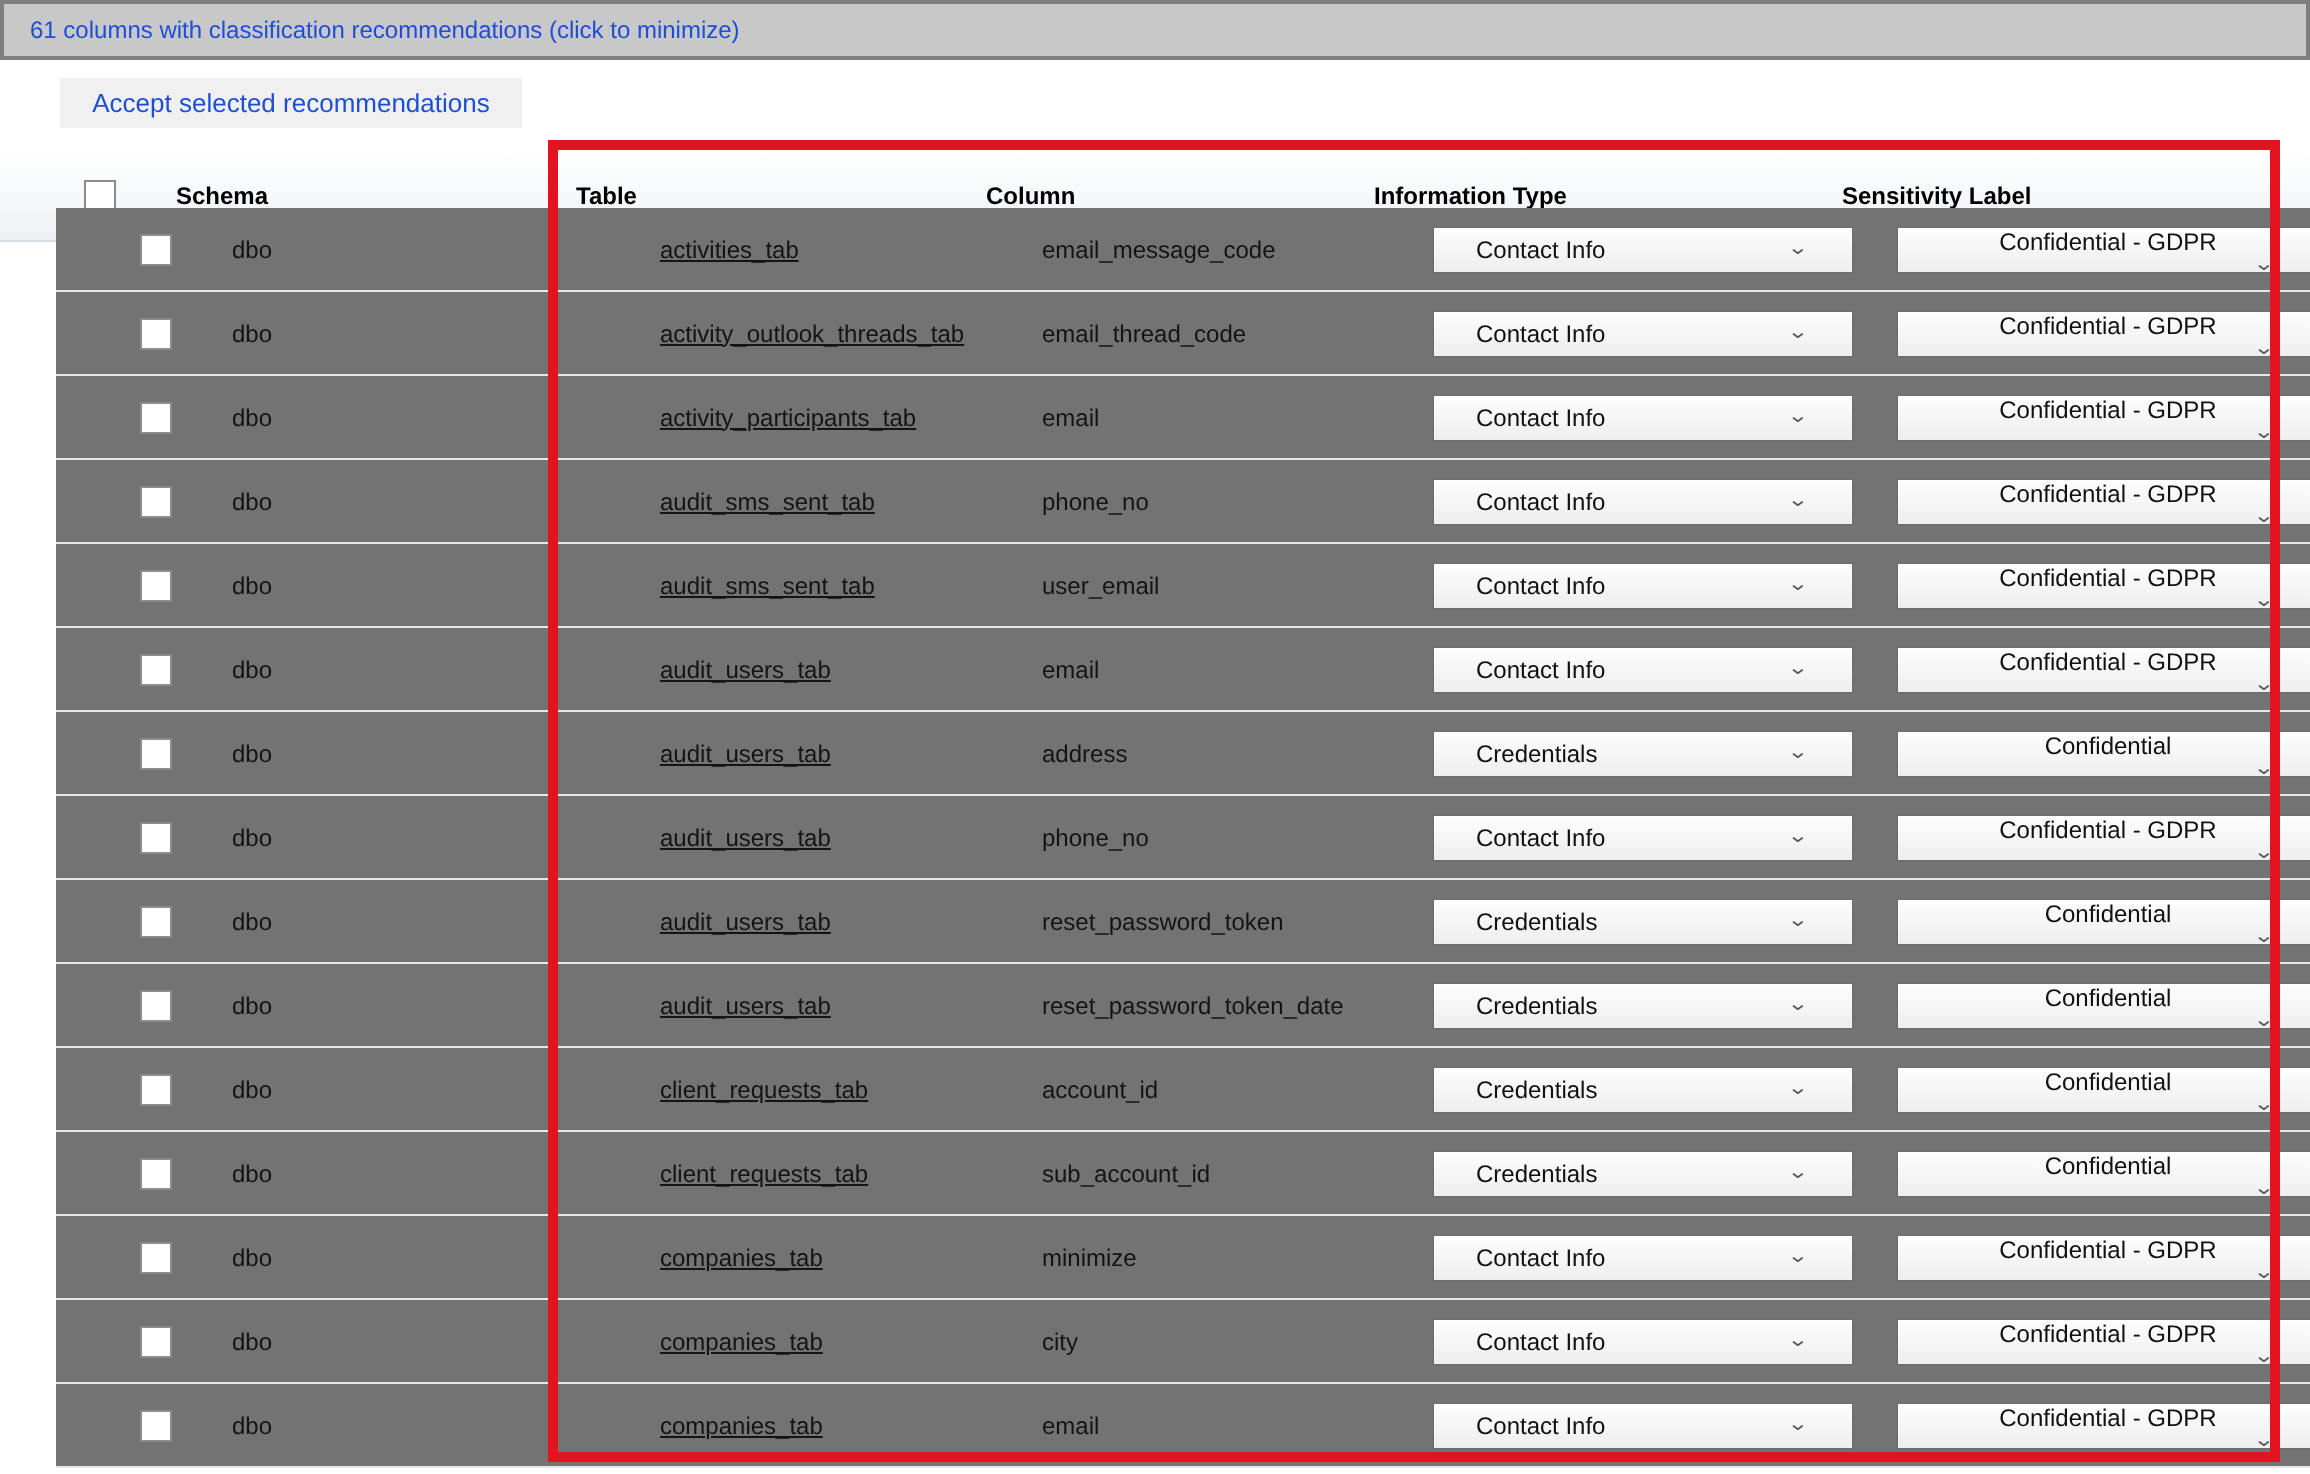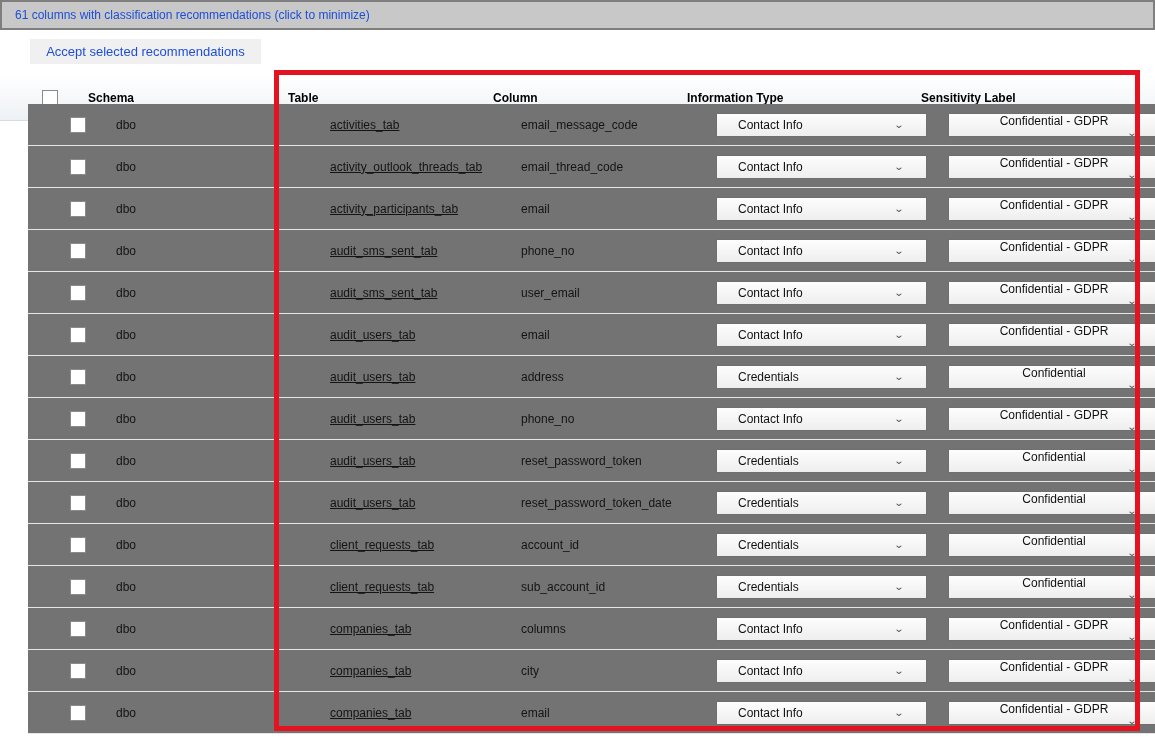--- a/index.html
+++ b/index.html
@@ -253,21 +253,21 @@
       <span class="dd dd-label">
         <span>Confidential</span>
         <span class="chev">⌄</span>
       </span>
     </div>
 
     <div class="row">
       <span class="cbx"></span>
       <span class="cell c-schema">dbo</span>
       <span class="cell c-table">companies_tab</span>
-      <span class="cell c-column">columns</span>
+      <span class="cell c-column">minimize</span>
       <span class="dd dd-info">
         <span>Contact Info</span>
         <span class="chev">⌄</span>
       </span>
       <span class="dd dd-label">
         <span>Confidential - GDPR</span>
         <span class="chev">⌄</span>
       </span>
     </div>
 

